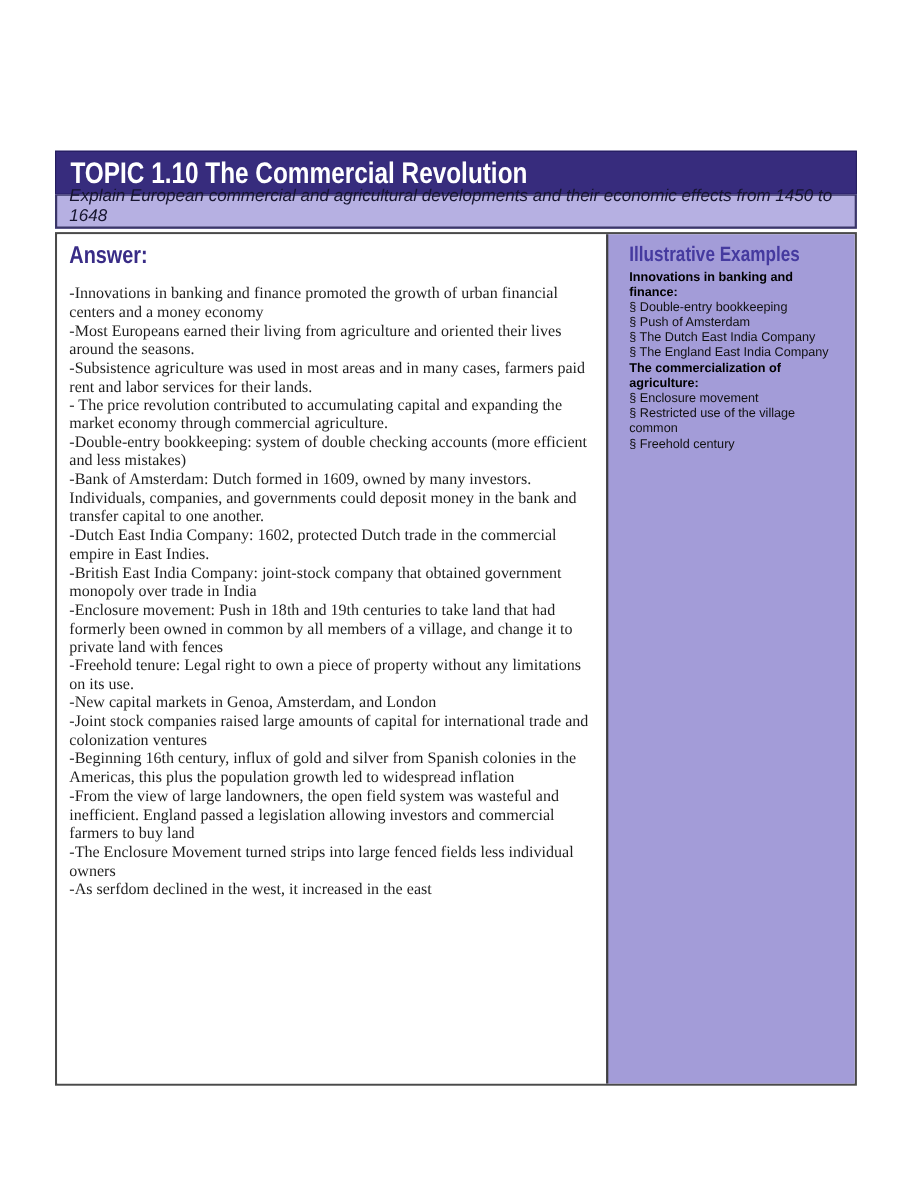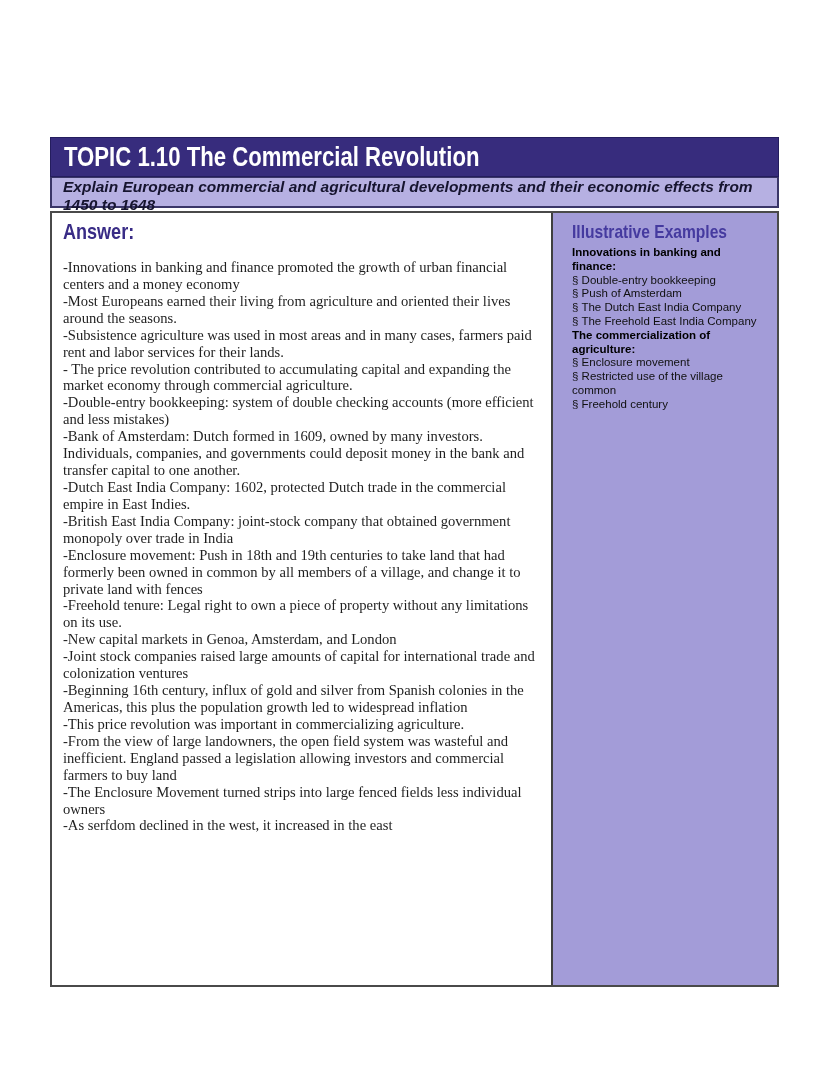--- a/index.html
+++ b/index.html
@@ -12,21 +12,21 @@
     background:#372c7d;border:1px solid #241d5e;height:40px;
     display:flex;align-items:center;padding:0 13px;box-sizing:border-box;
   }
   .condensed{
     display:inline-block;transform:scaleX(0.82);transform-origin:left center;
     white-space:nowrap;font-weight:bold;letter-spacing:0;
   }
   .header-title{color:#ffffff;font-size:27px;}
   .doc-subheader{
     background:#b6b0e2;border:2px solid #3a3668;border-top-width:1px;height:31px;
-    display:flex;align-items:flex-start;padding:0 11px;box-sizing:border-box;font-weight:bold;
+    display:flex;align-items:flex-end;padding:0 11px;box-sizing:border-box;
   }
   .subheader-text{font-style:italic;font-size:15.5px;color:#16142f;}
   .doc-body{
     display:flex;border:2px solid #4a4a4a;margin-top:3px;height:776px;box-sizing:border-box;
   }
   .main{flex:1;background:#ffffff;padding:6px 11px;box-sizing:border-box;min-width:0;}
   .answer-heading-row{height:26px;margin-bottom:14px;}
   .answer-heading{font-size:22px;color:#392c86;}
   .bullet{
     font-family:"Liberation Serif",serif;font-size:14.6px;line-height:1.16;
@@ -67,36 +67,35 @@
         <div class="bullet">- The price revolution  contributed to accumulating capital and expanding the market economy through commercial agriculture.</div>
         <div class="bullet">-Double-entry bookkeeping: system of double checking accounts (more efficient and less mistakes)</div>
         <div class="bullet">-Bank of Amsterdam: Dutch formed in 1609, owned by many investors. Individuals, companies, and governments could deposit money in the bank and transfer capital to one another.</div>
         <div class="bullet">-Dutch East India Company: 1602, protected Dutch trade in the commercial empire in East Indies.</div>
         <div class="bullet">-British East India Company: joint-stock company that obtained government monopoly over trade in India</div>
         <div class="bullet">-Enclosure movement: Push in 18th and 19th centuries to take land that had formerly been owned in common by all members of a village, and change it to private land with fences</div>
         <div class="bullet">-Freehold tenure: Legal right to own a piece of property without any limitations on its use.</div>
         <div class="bullet">-New capital markets in Genoa, Amsterdam, and London</div>
         <div class="bullet">-Joint stock companies raised large amounts of capital for international trade and colonization ventures</div>
         <div class="bullet">-Beginning 16th century, influx of gold and silver from Spanish colonies in the Americas, this plus the population growth led to widespread inflation</div>
-        <div class="bullet">-This price revolution was important in commercializing agriculture.</div>
         <div class="bullet">-From the view of large landowners, the open field system was wasteful and inefficient. England passed a legislation allowing investors and commercial farmers to buy land</div>
         <div class="bullet">-The Enclosure Movement turned strips into large fenced fields less individual owners</div>
         <div class="bullet">-As serfdom declined in the west, it increased in the east</div>
       </div>
 
       <div class="sidebar">
         <div class="sb-heading-row">
           <span class="condensed sb-heading">Illustrative Examples</span>
         </div>
 
         <div class="sb-title">Innovations in banking and finance:</div>
         <div class="sb-item">§ Double-entry bookkeeping</div>
         <div class="sb-item">§ Push of Amsterdam</div>
         <div class="sb-item">§ The Dutch East India Company</div>
-        <div class="sb-item">§ The Freehold East India Company</div>
+        <div class="sb-item">§ The England East India Company</div>
 
         <div class="sb-title">The commercialization of agriculture:</div>
         <div class="sb-item">§ Enclosure movement</div>
         <div class="sb-item">§ Restricted use of the village common</div>
         <div class="sb-item">§ Freehold century</div>
       </div>
 
     </div>
   </div>
 </div>

